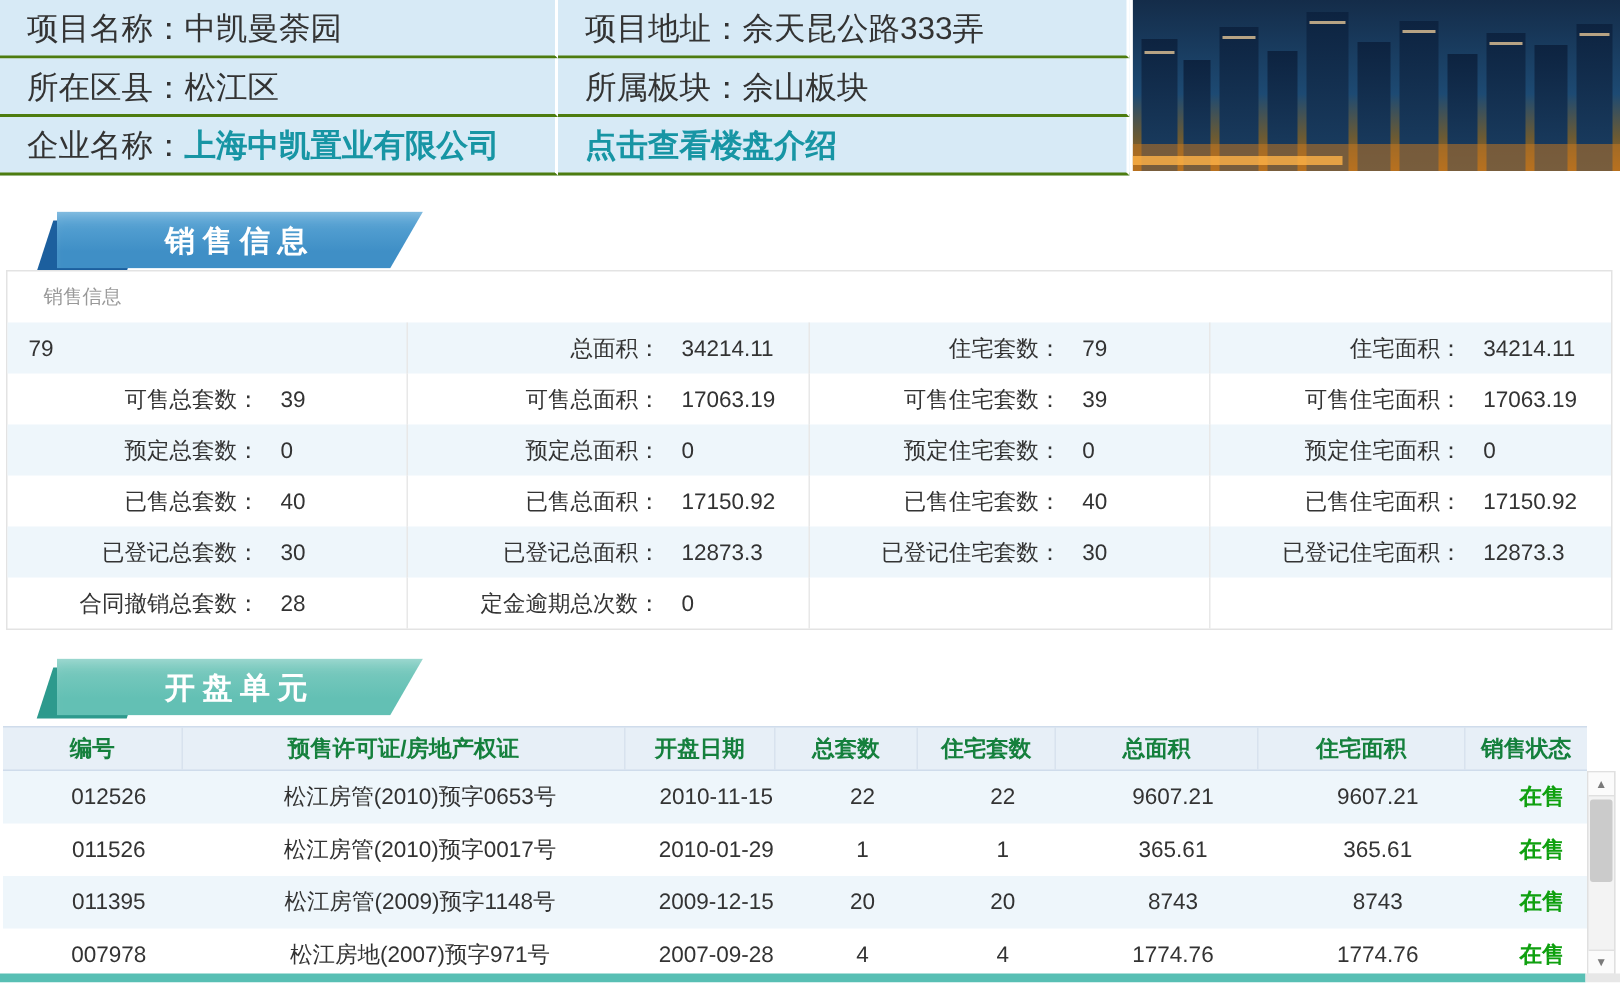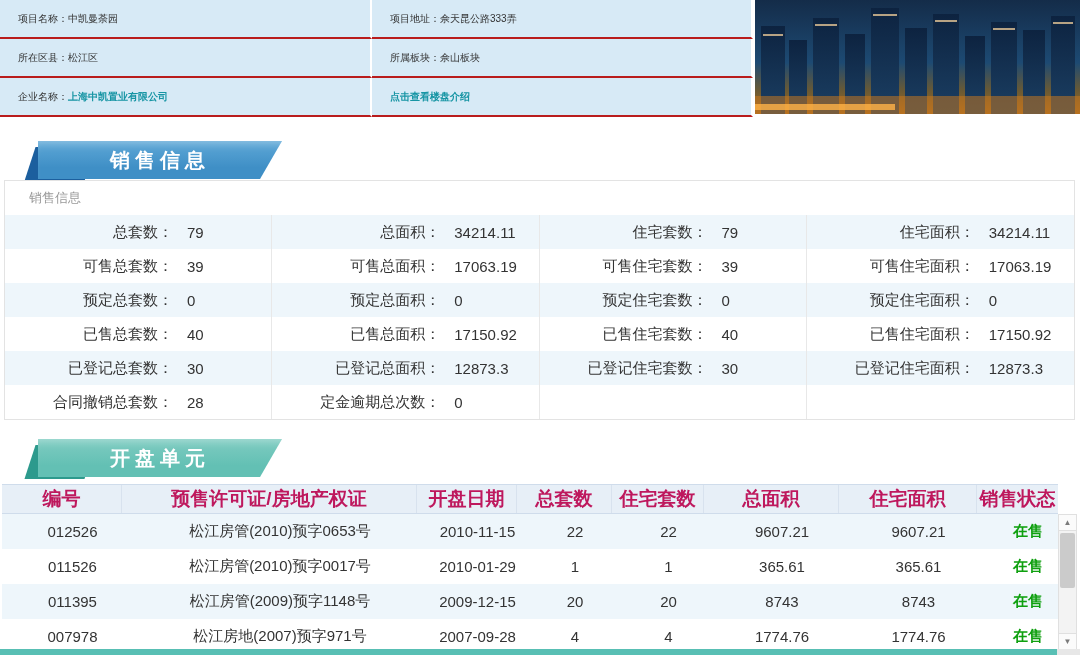--- a/index.html
+++ b/index.html
@@ -19,22 +19,22 @@
   body{
     font-family:"Liberation Sans","DejaVu Sans",sans-serif;
     background:#fff;color:#333;overflow:hidden;position:relative;
   }
   
   .info-col{position:absolute;top:0;height:117px;display:flex;flex-direction:column;}
   #info-left{left:0;width:372px;}
   #info-right{left:372px;width:381px;text-align:right;}
   .info-cell{
     flex:1;display:flex;align-items:center;padding-left:18px;
-    background:var(--info-bg);border-bottom:2px solid #b91c1c;border-right:2px solid #fff;
-    font-size:10px;color:#333;white-space:nowrap;
+    background:var(--info-bg);border-bottom:2px solid #4d7c0f;border-right:2px solid #fff;
+    font-size:21px;color:#333;white-space:nowrap;
   }
   .info-label{color:#333;}
   .info-value{color:#333;}
   .info-value.link{color:var(--link);font-weight:bold;cursor:pointer;}
   #project-photo{position:absolute;left:755px;top:0;width:325px;height:114px;overflow:hidden;}
   #project-photo svg{display:block;width:100%;height:100%;}
   
   .banner{position:absolute;height:44px;}
   #sales-banner{top:140px;left:26px;width:266px;}
   #units-banner{top:438px;left:26px;width:276px;}
@@ -64,21 +64,21 @@
   .s-value{margin-left:14px;color:#333;white-space:nowrap;text-align:right;}
   
   #units-table{position:absolute;top:484px;left:2px;width:1056px;
     --cols:120px 295px 100px 95px 92px 135px 138px 81px;}
   #units-header{
     display:grid;grid-template-columns:var(--cols);height:30px;
     background:var(--table-header-bg);
     border-top:1px solid #cfdceb;border-bottom:1px solid #cfdceb;
   }
   .th{display:flex;align-items:center;justify-content:center;
-    font-weight:bold;font-size:19px;color:#be185d;border-right:1px solid #d8e2ee;white-space:nowrap;}
+    font-weight:bold;font-size:15px;color:#15803d;border-right:1px solid #d8e2ee;white-space:nowrap;}
   .th:last-child{border-right:none;}
   .tr{display:grid;grid-template-columns:var(--cols);height:35px;}
   .tr.odd{background:var(--stripe);}
   .td{display:flex;align-items:center;justify-content:center;font-size:15px;color:#333;white-space:nowrap;padding-left:21px;}
   .td.status{color:var(--status-green);font-weight:bold;}
   
   #vscroll{position:absolute;left:1058px;top:514px;width:19px;height:136px;
     background:#f3f3f3;border:1px solid #e0e0e0;}
   .scroll-btn{position:absolute;left:0;width:100%;height:16px;background:#fbfbfb;
     color:#7a7a7a;font-size:8px;display:flex;align-items:center;justify-content:center;cursor:pointer;}
@@ -165,21 +165,20 @@
   <div class="banner-main">
     <span>销售信息</span>
   </div>
 </div>
 
 <div id="sales-panel">
   <div class="panel-title">销售信息</div>
   <div id="sales-grid">
       <div class="sales-row odd">
         <div class="sales-cell">
-          <span class="s-label">总套数：</span>
           <span class="s-value">79</span>
         </div>
         <div class="sales-cell">
           <span class="s-label">总面积：</span>
           <span class="s-value">34214.11</span>
         </div>
         <div class="sales-cell">
           <span class="s-label">住宅套数：</span>
           <span class="s-value">79</span>
         </div>

